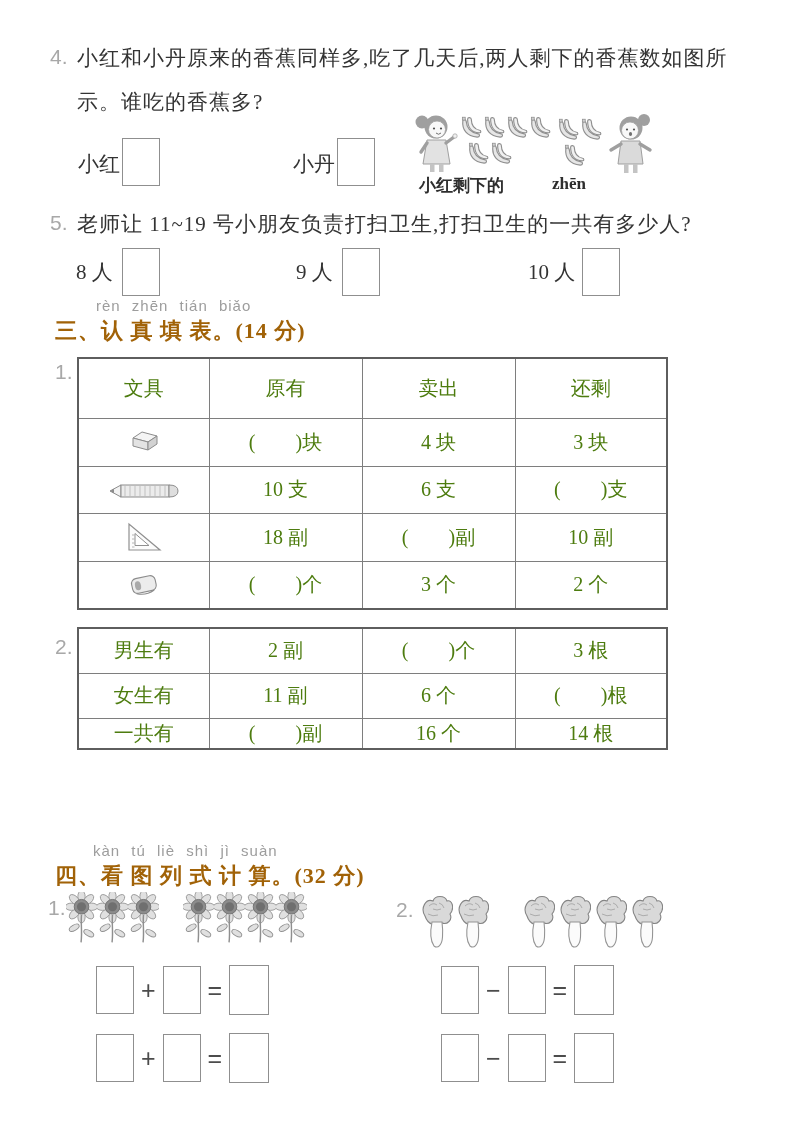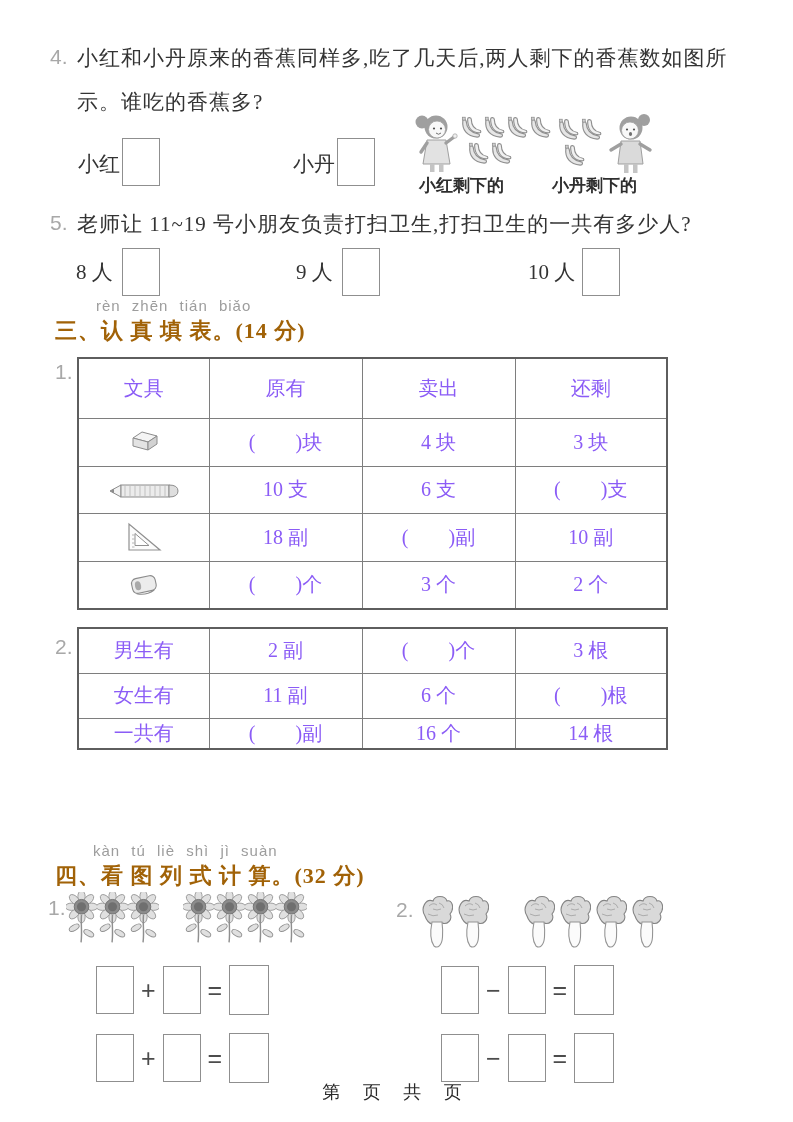--- a/index.html
+++ b/index.html
@@ -10,21 +10,21 @@
   .qtext{font-size:21px;color:#333;letter-spacing:1px;white-space:pre;}
   .lbl{font-size:21px;color:#333;}
   .ansbox{position:absolute;width:36px;height:46px;border:1.5px solid #8f8f8f;background:#fff;}
   .pinyin{color:#9d9d9d;font-size:15px;font-family:"Liberation Sans","DejaVu Sans",sans-serif;
           letter-spacing:1px;word-spacing:6px;white-space:pre;}
   .sectitle{font-size:22px;color:#a16207;font-weight:bold;letter-spacing:1px;white-space:pre;}
   .caption{font-size:17px;font-weight:bold;color:#2e2e2e;}
   .wtable{position:absolute;border-collapse:collapse;table-layout:fixed;background:#fff;
           border:2px solid #5e5e5e;}
   .wtable td{border:1.2px solid #7e7e7e;text-align:center;vertical-align:middle;
-             font-size:20px;color:#8b5cf6;padding:0;white-space:pre;}
+             font-size:20px;color:#4d7c0f;padding:0;white-space:pre;}
   .icon-row{position:absolute;display:flex;align-items:flex-start;}
   .bgroup svg{width:23px;height:27px;margin-right:0px;}
   .fgroup svg{width:31px;height:55px;}
   .cgroup svg{width:34px;height:56px;margin-right:2px;}
   .eq{position:absolute;display:flex;align-items:center;}
   .ebox{width:36px;height:46px;border:1.4px solid #8f8f8f;background:#fff;display:inline-block;}
   .ebox-big{width:38px;height:48px;}
   .op{font-size:25px;color:#4c4c4c;margin:0 7px;font-family:"Liberation Sans","DejaVu Sans",sans-serif;}
   .footer{position:absolute;left:0;right:0;text-align:center;font-size:18px;color:#2a2a2a;
           letter-spacing:9px;}
@@ -179,21 +179,21 @@
       </svg>
     </div>
   <div class="icon-row bgroup" style="left:562px;top:144px">
       <svg>
         <use href="#sym-bananas"></use>
       </svg>
     </div>
   <svg class="abs" style="left:604px;top:112px;width:54px;height:64px">
       <use href="#sym-girl-dan"></use>
     </svg>
-  <span class="abs caption" style="left:552px;top:174px">小丹剩下的</span>
+  <span class="abs caption" style="left:552px;top:174px">zhēn</span>
 
   <span class="abs qnum" style="left:50px;top:211px">5.</span>
   <span class="abs qtext" style="left:77px;top:210px">老师让 11~19 号小朋友负责打扫卫生,打扫卫生的一共有多少人?</span>
 
   <span class="abs lbl" style="left:76px;top:258px">8 人</span>
   <span class="ansbox" style="left:122px;top:248px"></span>
   <span class="abs lbl" style="left:296px;top:258px">9 人</span>
   <span class="ansbox" style="left:342px;top:248px"></span>
   <span class="abs lbl" style="left:528px;top:258px">10 人</span>
   <span class="ansbox" style="left:582px;top:248px"></span>
@@ -358,14 +358,13 @@
     <span class="ebox ebox-big"></span>
   </div>
   <div class="eq" style="left:441px;top:1033px">
     <span class="ebox"></span>
     <span class="op">−</span>
     <span class="ebox"></span>
     <span class="op">=</span>
     <span class="ebox ebox-big"></span>
   </div>
 
-  <div class="footer" style="top:1080px">第 页 共 页</div>
 </div>
 
 </body></html>

